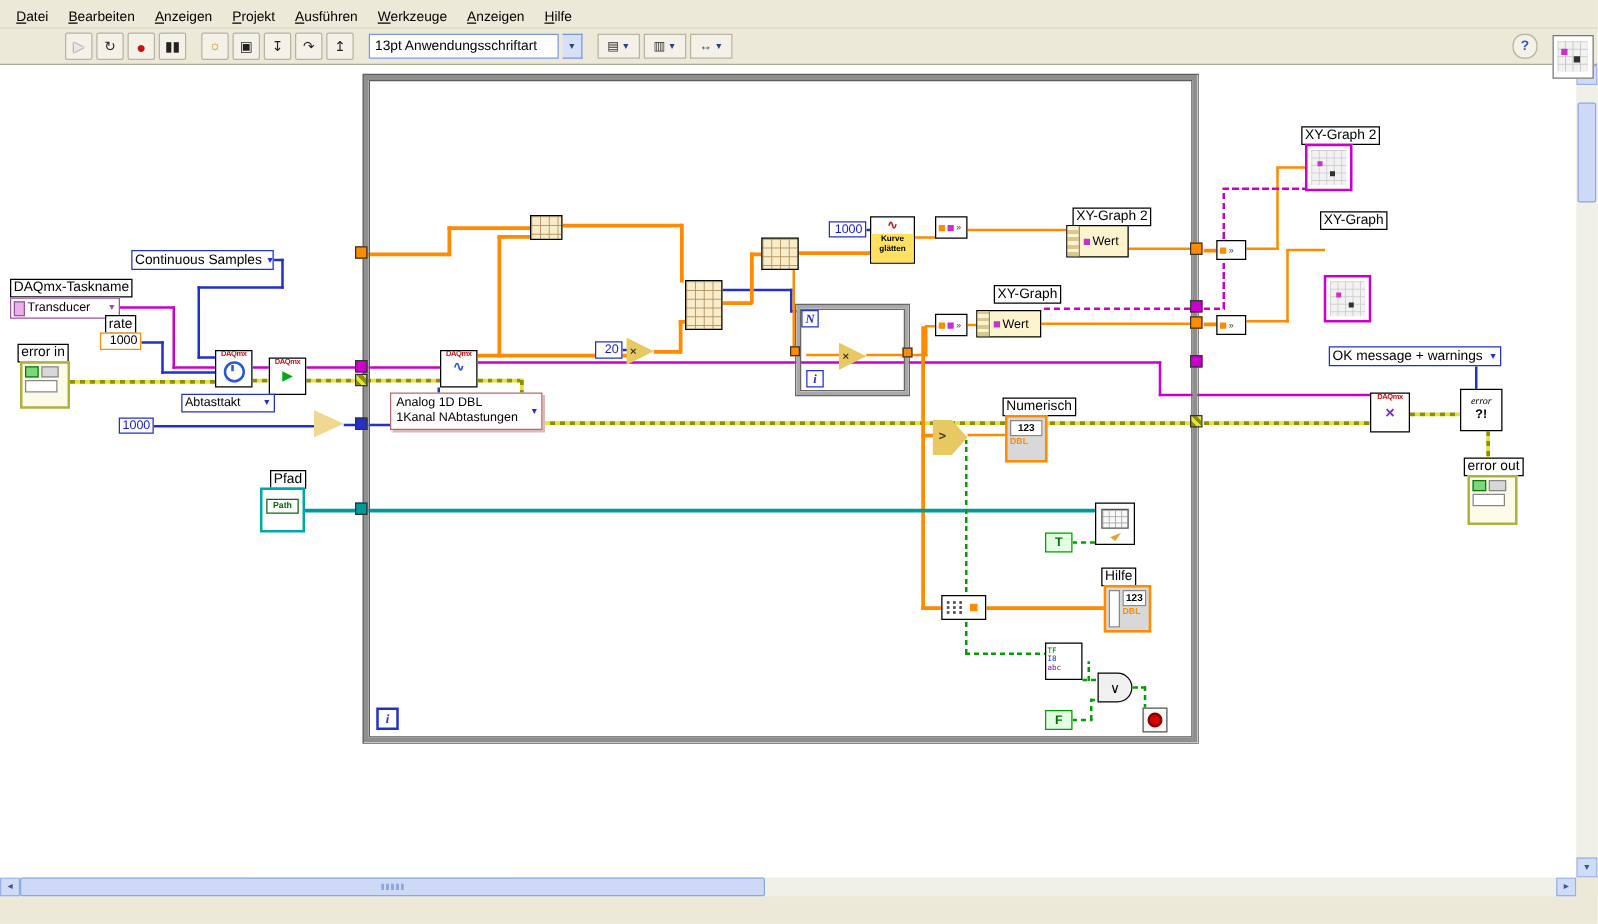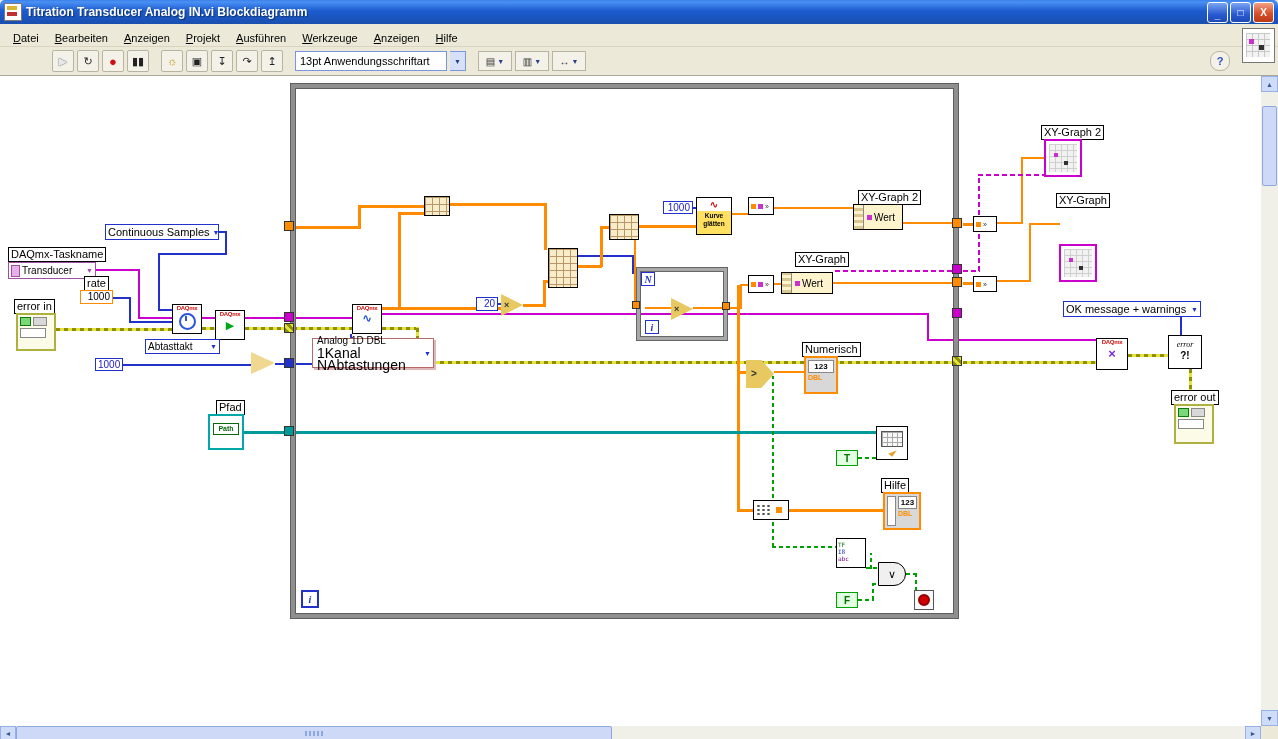--- a/index.html
+++ b/index.html
@@ -115,32 +115,20 @@
   .htrack{flex:1;position:relative}
   .hthumb{position:absolute;left:0;top:0;width:596px;height:15px;background:#cdd9f7;border:1px solid #8ca8e0;border-radius:2px;box-sizing:border-box;display:flex;align-items:center;justify-content:center}
   .grip{width:18px;height:5px;background:repeating-linear-gradient(90deg,#8ca8e0 0 2px,transparent 2px 4px)}
   .corner{width:17px;height:15px;background:#ece9d8}
 </style>
 </head>
 <body>
 
 <div class="window">
 
-  <div class="titlebar">
-    <div class="app-icon">
-        <i class="ai1"></i>
-        <i class="ai2"></i>
-      </div>
-    <span class="title">Titration Transducer Analog IN.vi Blockdiagramm</span>
-    <div class="winbtns">
-      <div class="wbtn min">_</div>
-      <div class="wbtn max">□</div>
-      <div class="wbtn close">X</div>
-    </div>
-  </div>
 
   <div class="menubar">
     <span class="mitem">Datei</span>
     <span class="mitem">Bearbeiten</span>
     <span class="mitem">Anzeigen</span>
     <span class="mitem">Projekt</span>
     <span class="mitem">Ausführen</span>
     <span class="mitem">Werkzeuge</span>
     <span class="mitem">Anzeigen</span>
     <span class="mitem">Hilfe</span>
@@ -319,21 +307,21 @@
         <div style="margin:7px 3px 0;border:1px solid #0a6a0a;color:#0a6a0a;font-size:7px;font-weight:bold;text-align:center;line-height:10px">Path</div>
       </div>
 
       <div class="node vi" style="left:352px;top:228px;width:30px;height:30px">
         <div class="daq">DAQmx</div>
         <div style="color:#2b56d8;font-weight:bold;font-size:11px;line-height:13px">∿</div>
       </div>
       <div class="node" style="left:312px;top:262px;width:122px;height:30px;border:1px solid #b86a6a;background:#fff;box-shadow:2px 2px 0 #e0b8b8;display:flex;align-items:center">
         <div style="flex:1;padding-left:4px">
           <div style="font-size:10px;line-height:12px">Analog 1D DBL</div>
-          <div style="font-size:14px;line-height:12px">1Kanal NAbtastungen</div>
+          <div style="font-size:10px;line-height:12px">1Kanal NAbtastungen</div>
         </div>
         <span style="font-size:7px;color:#2230cc;padding-right:2px">▼</span>
       </div>
       <div class="node grid" style="left:424px;top:120px;width:26px;height:20px"></div>
       <div class="node grid" style="left:548px;top:172px;width:30px;height:40px"></div>
       <div class="node grid" style="left:609px;top:138px;width:30px;height:26px"></div>
       <div class="node cst" style="left:476px;top:221px;width:22px;height:14px">20</div>
       <div class="node tri" style="left:501px;top:218px;width:22px;height:22px">
           <span>×</span>
         </div>

